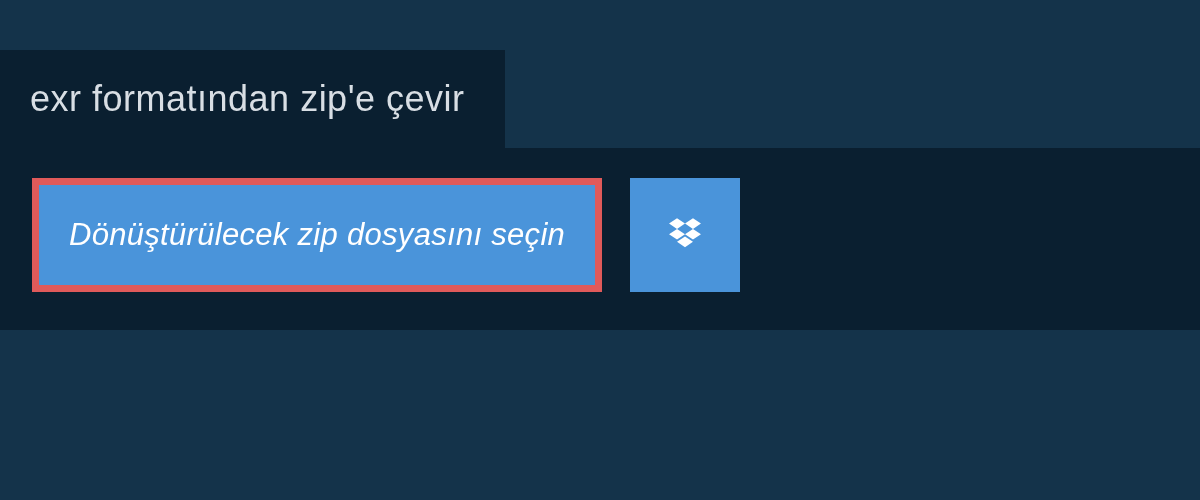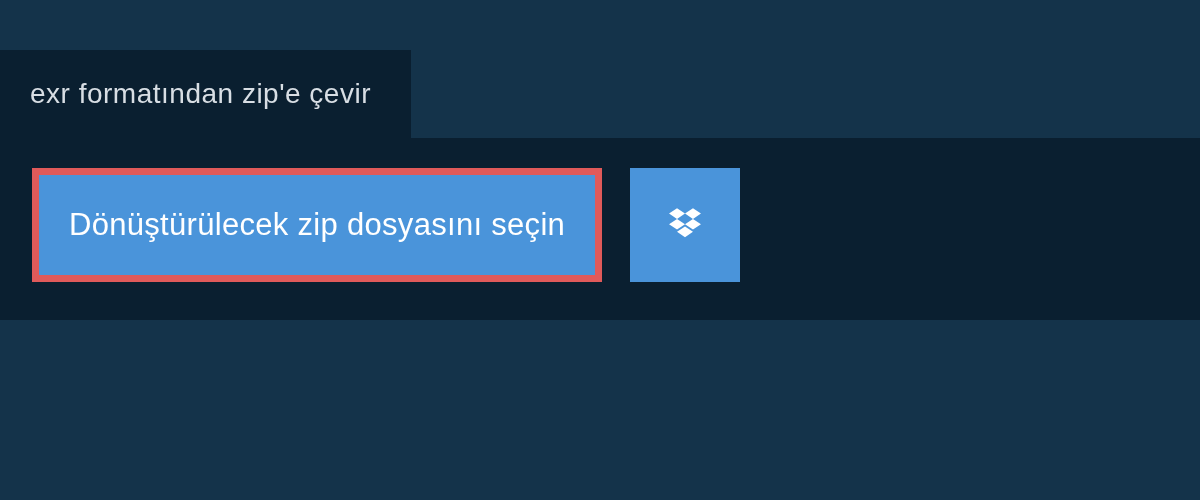--- a/index.html
+++ b/index.html
@@ -15,32 +15,33 @@
       overflow: hidden;
     }
     .header-tab {
       background-color: #0a1f30;
       display: inline-block;
       padding: 28px 40px 28px 30px;
       margin-top: 50px;
     }
     .header-title {
       color: #d8dee4;
-      font-size: 28px;
+      font-size: 36px;
       font-weight: 300;
       letter-spacing: 0.5px;
     }
     .panel {
       background-color: #0a1f30;
       padding: 30px 32px 38px 32px;
       margin-top: 0;
     }
     .button-row {
       display: flex;
       gap: 28px;
+      font-style: italic;
     }
     .select-button {
       background-color: #4a94da;
       border: 7px solid #e05a5a;
       color: #ffffff;
       font-size: 31px;
       font-weight: 300;
       padding: 32px 30px;
       cursor: pointer;
       letter-spacing: 0.3px;

